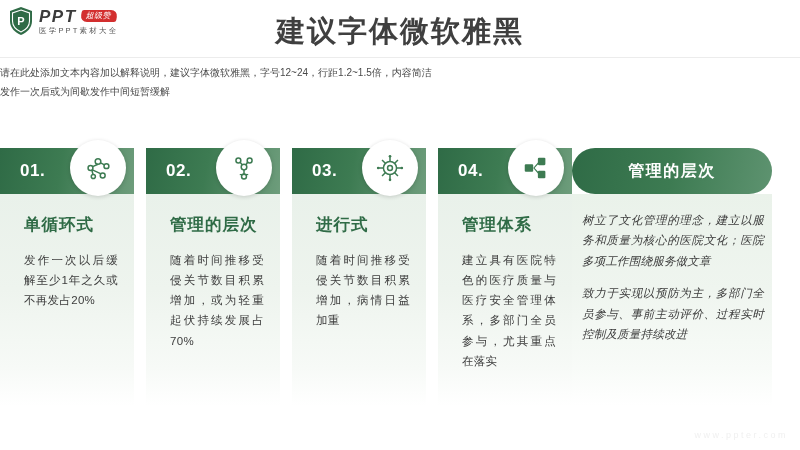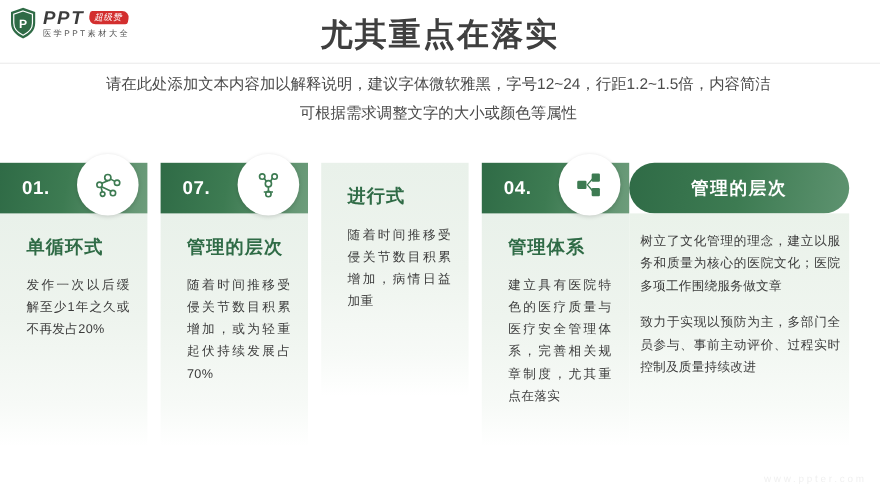--- a/index.html
+++ b/index.html
@@ -24,22 +24,22 @@
 
   
   .page-title{
     position:absolute;left:0;right:0;top:12px;text-align:center;
     font-size:29px;font-weight:bold;color:#3f3f3f;letter-spacing:2px;
   }
   .title-rule{
     position:absolute;left:0;right:0;top:57px;height:1px;background:#ececec;
   }
   .subtitle{
-    position:absolute;left:0;right:3px;top:64px;text-align:center;
-    font-size:14px;color:#4a4a4a;line-height:1.85;
+    position:absolute;left:0;right:3px;top:64px;text-align:left;
+    font-size:10px;color:#4a4a4a;line-height:1.85;
   }
 
   
   .strip{position:absolute;left:0;top:148px;width:683px;height:258px;}
 
   .card{position:absolute;top:0;height:258px;}
   .card-head{
     position:relative;height:46px;
     background:linear-gradient(100deg,#2f6b46 0%,#3d7b52 45%,#6e9d7c 100%);
   }
@@ -70,20 +70,21 @@
   .panel{position:absolute;left:572px;top:0;width:200px;height:258px;}
   .panel-head{
     height:46px;border-radius:23px;
     background:linear-gradient(100deg,#2f6b46 0%,#3d7b52 50%,#5e9370 100%);
     display:flex;align-items:center;justify-content:center;
   }
   .panel-title{color:#fff;font-size:16px;font-weight:bold;letter-spacing:1.5px;}
   .panel-body{
     height:212px;padding:16px 8px 0 10px;box-sizing:border-box;
     background:linear-gradient(180deg,#eaf2ea 0%,#eff5ef 45%,#f8fbf8 82%,#ffffff 100%);
+    font-style:italic;
   }
   .panel-para{
     font-size:11.5px;color:#3c3c3c;line-height:1.78;letter-spacing:.2px;
     text-align:justify;margin:0 0 12px 0;
   }
   .panel-para:last-child{margin-bottom:0;}
 
   
   .watermark{
     position:absolute;right:12px;bottom:10px;
@@ -103,25 +104,25 @@
   </div>
   <div class="logo-txt">
     <div class="logo-row1">
       <span class="ppt-word">PPT</span>
       <span class="red-badge">超级赞</span>
     </div>
     <div class="logo-row2">医学PPT素材大全</div>
   </div>
 </div>
 
-<div class="page-title">尤其重点在落实</div>
+<div class="page-title">建议字体微软雅黑</div>
 <div class="title-rule"></div>
 <div class="subtitle">
   <div>请在此处添加文本内容加以解释说明，建议字体微软雅黑，字号12~24，行距1.2~1.5倍，内容简洁</div>
-  <div>可根据需求调整文字的大小或颜色等属性</div>
+  <div>发作一次后或为间歇发作中间短暂缓解</div>
 </div>
 
 <div class="strip">
 
   <div class="card" style="left:0px;width:134px;">
     <div class="card-head">
       <span class="card-num">01.</span>
       <span class="icon-bubble">
         <svg width="30" height="30" viewBox="0 0 32 32" fill="none" stroke="#3d7b52" stroke-width="1.6">
           <circle cx="16" cy="9" r="3"></circle>
@@ -134,39 +135,54 @@
       </span>
     </div>
     <div class="card-body">
       <p class="card-title">单循环式</p>
       <p class="card-text">发作一次以后缓解至少1年之久或不再发占20%</p>
     </div>
   </div>
 
   <div class="card" style="left:146px;width:134px;">
     <div class="card-head">
-      <span class="card-num">07.</span>
+      <span class="card-num">02.</span>
       <span class="icon-bubble">
         <svg width="30" height="30" viewBox="0 0 32 32" fill="none" stroke="#3d7b52" stroke-width="1.6">
           <circle cx="10" cy="8" r="2.6"></circle>
           <circle cx="22" cy="8" r="2.6"></circle>
           <circle cx="16" cy="15" r="3"></circle>
           <circle cx="16" cy="25" r="2.6"></circle>
           <path d="M12 10 L14.2 12.8 M19.9 9.6 L18 12.8 M16 18 L16 22.4"></path>
           <path d="M11.5 23 L20.5 23" stroke-width="1.3"></path>
         </svg>
       </span>
     </div>
     <div class="card-body">
       <p class="card-title">管理的层次</p>
       <p class="card-text">随着时间推移受侵关节数目积累增加，或为轻重起伏持续发展占70%</p>
     </div>
   </div>
 
   <div class="card" style="left:292px;width:134px;">
+    <div class="card-head">
+      <span class="card-num">03.</span>
+      <span class="icon-bubble">
+        <svg width="30" height="30" viewBox="0 0 32 32" fill="none" stroke="#3d7b52" stroke-width="1.6">
+          <circle cx="16" cy="16" r="7"></circle>
+          <circle cx="16" cy="16" r="2.6"></circle>
+          <path d="M16 9 V4 M16 23 V28 M9 16 H4 M23 16 H28
+                   M11 11 L7.5 7.5 M21 11 L24.5 7.5 M11 21 L7.5 24.5 M21 21 L24.5 24.5"></path>
+          <circle cx="16" cy="3.4" r="1.4" fill="#3d7b52" stroke="none"></circle>
+          <circle cx="16" cy="28.6" r="1.4" fill="#3d7b52" stroke="none"></circle>
+          <circle cx="3.4" cy="16" r="1.4" fill="#3d7b52" stroke="none"></circle>
+          <circle cx="28.6" cy="16" r="1.4" fill="#3d7b52" stroke="none"></circle>
+        </svg>
+      </span>
+    </div>
     <div class="card-body">
       <p class="card-title">进行式</p>
       <p class="card-text">随着时间推移受侵关节数目积累增加，病情日益加重</p>
     </div>
   </div>
 
   <div class="card" style="left:438px;width:134px;">
     <div class="card-head">
       <span class="card-num">04.</span>
       <span class="icon-bubble">
@@ -175,21 +191,21 @@
             <rect x="18" y="5" width="8" height="8" rx="1.2"></rect>
             <rect x="18" y="19" width="8" height="8" rx="1.2"></rect>
             <rect x="4" y="12" width="9" height="8" rx="1.2"></rect>
             <path d="M13 16 L18.5 9.6 L19.5 10.6 L14.5 16 L19.5 21.4 L18.5 22.4 Z"></path>
           </g>
         </svg>
       </span>
     </div>
     <div class="card-body">
       <p class="card-title">管理体系</p>
-      <p class="card-text">建立具有医院特色的医疗质量与医疗安全管理体系，完善相关规章制度，尤其重点在落实</p>
+      <p class="card-text">建立具有医院特色的医疗质量与医疗安全管理体系，多部门全员参与，尤其重点在落实</p>
     </div>
   </div>
 
   <div class="panel">
     <div class="panel-head">
       <span class="panel-title">管理的层次</span>
     </div>
     <div class="panel-body">
       <p class="panel-para">树立了文化管理的理念，建立以服务和质量为核心的医院文化；医院多项工作围绕服务做文章</p>
       <p class="panel-para">致力于实现以预防为主，多部门全员参与、事前主动评价、过程实时控制及质量持续改进</p>

